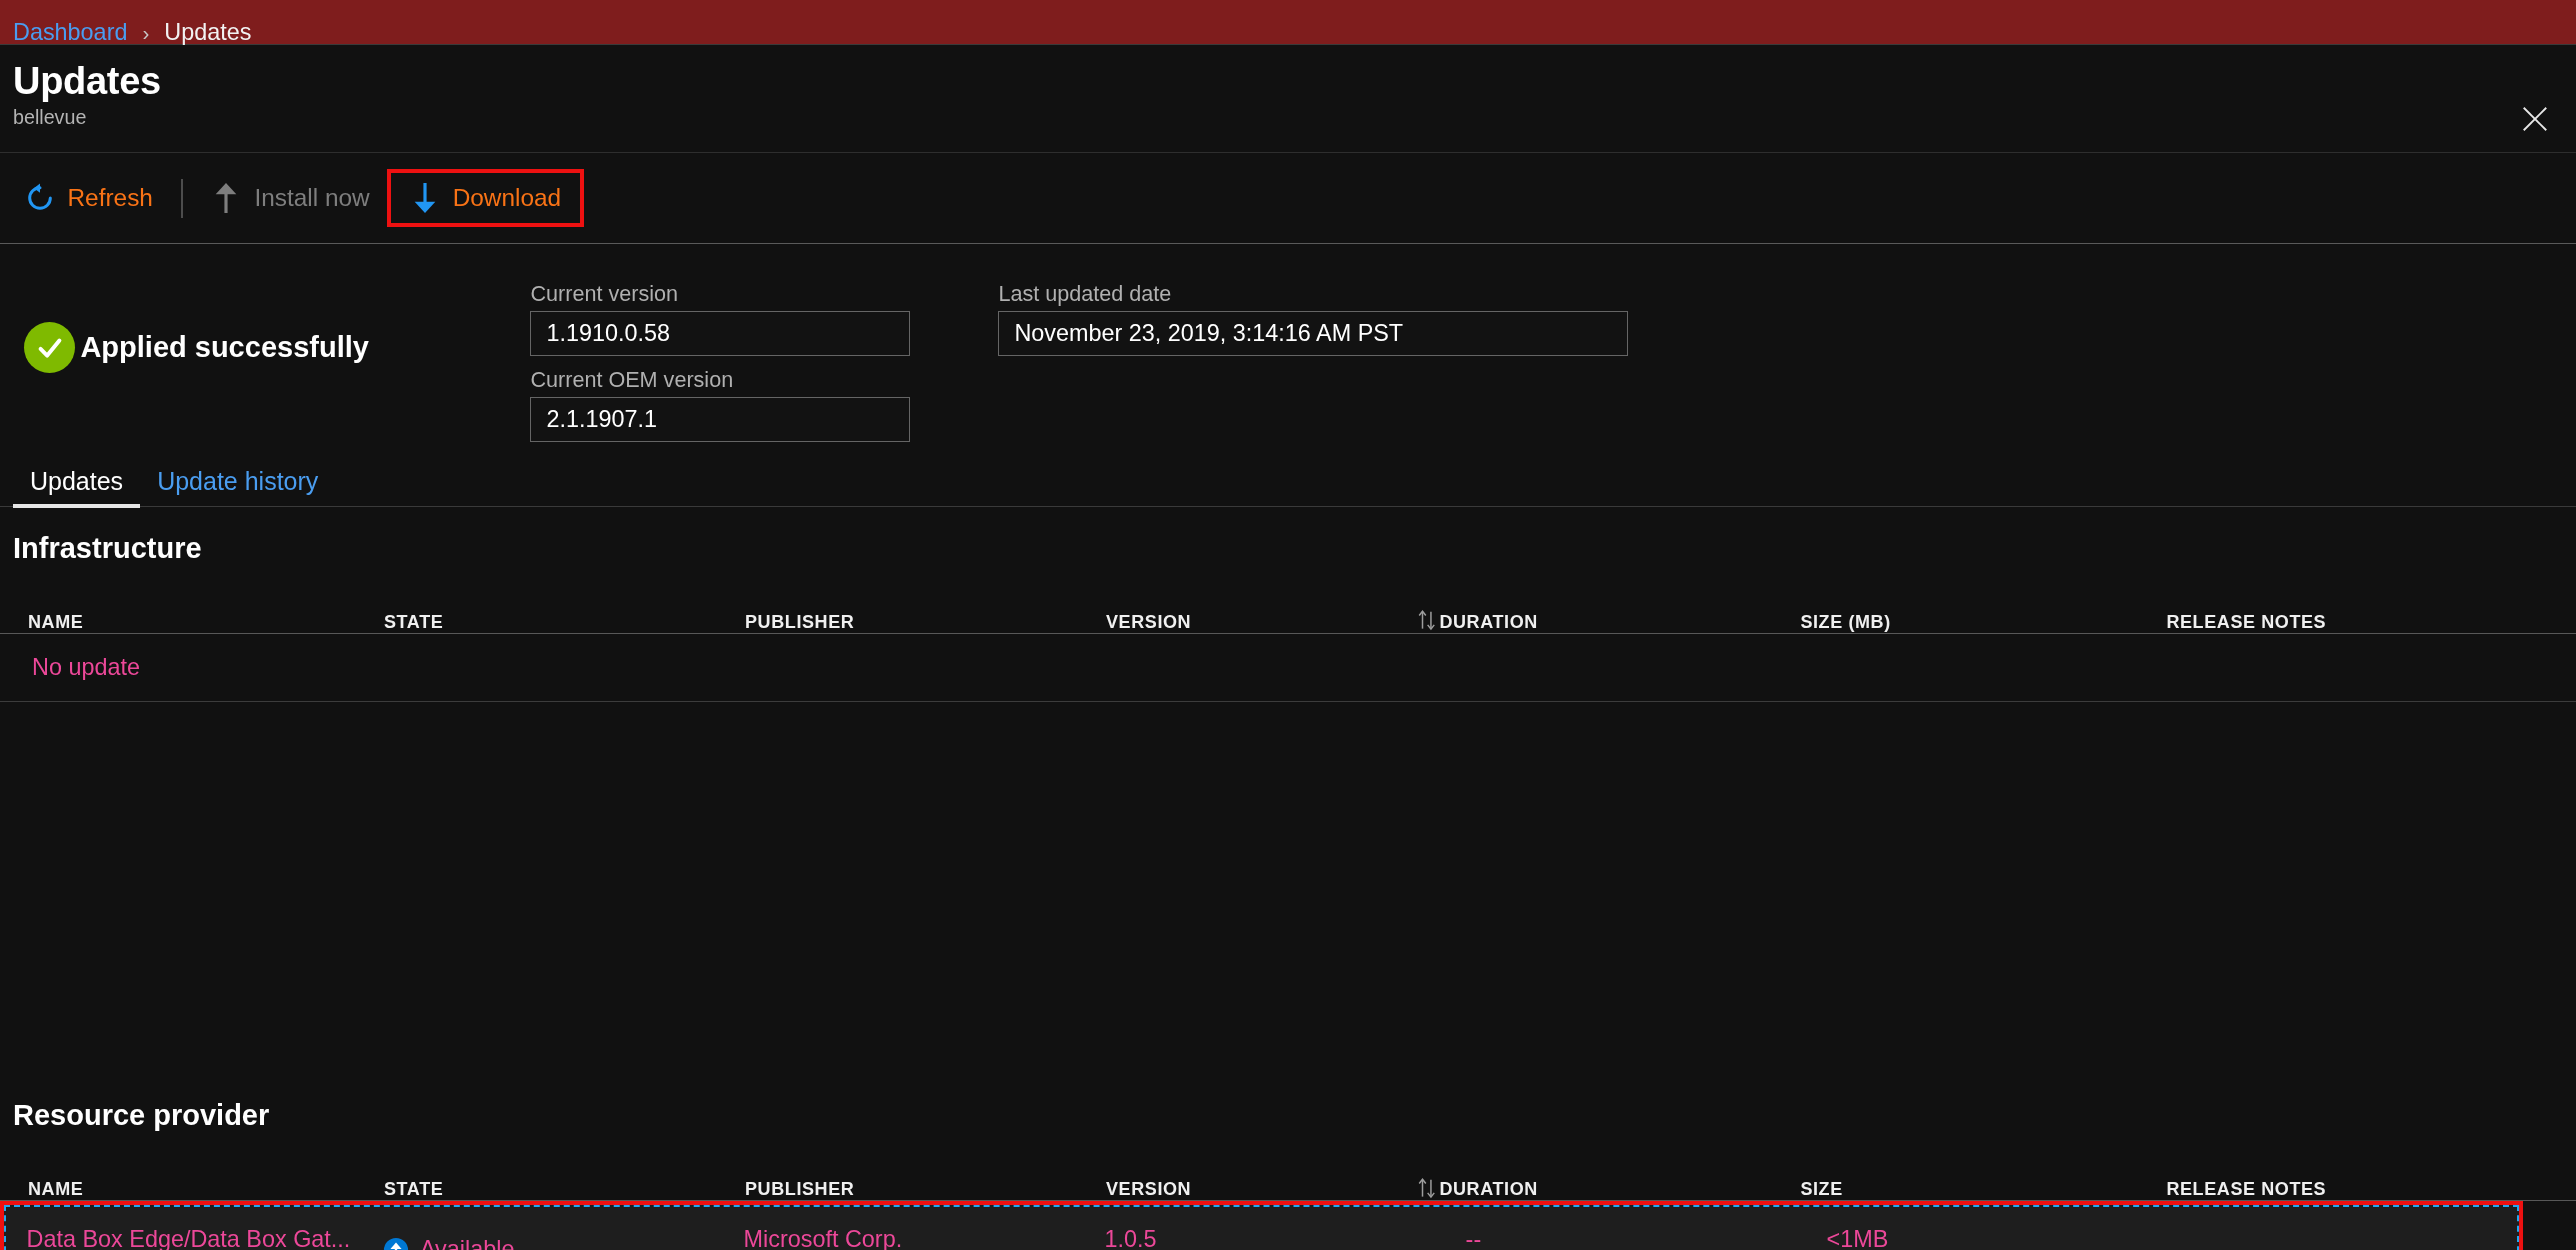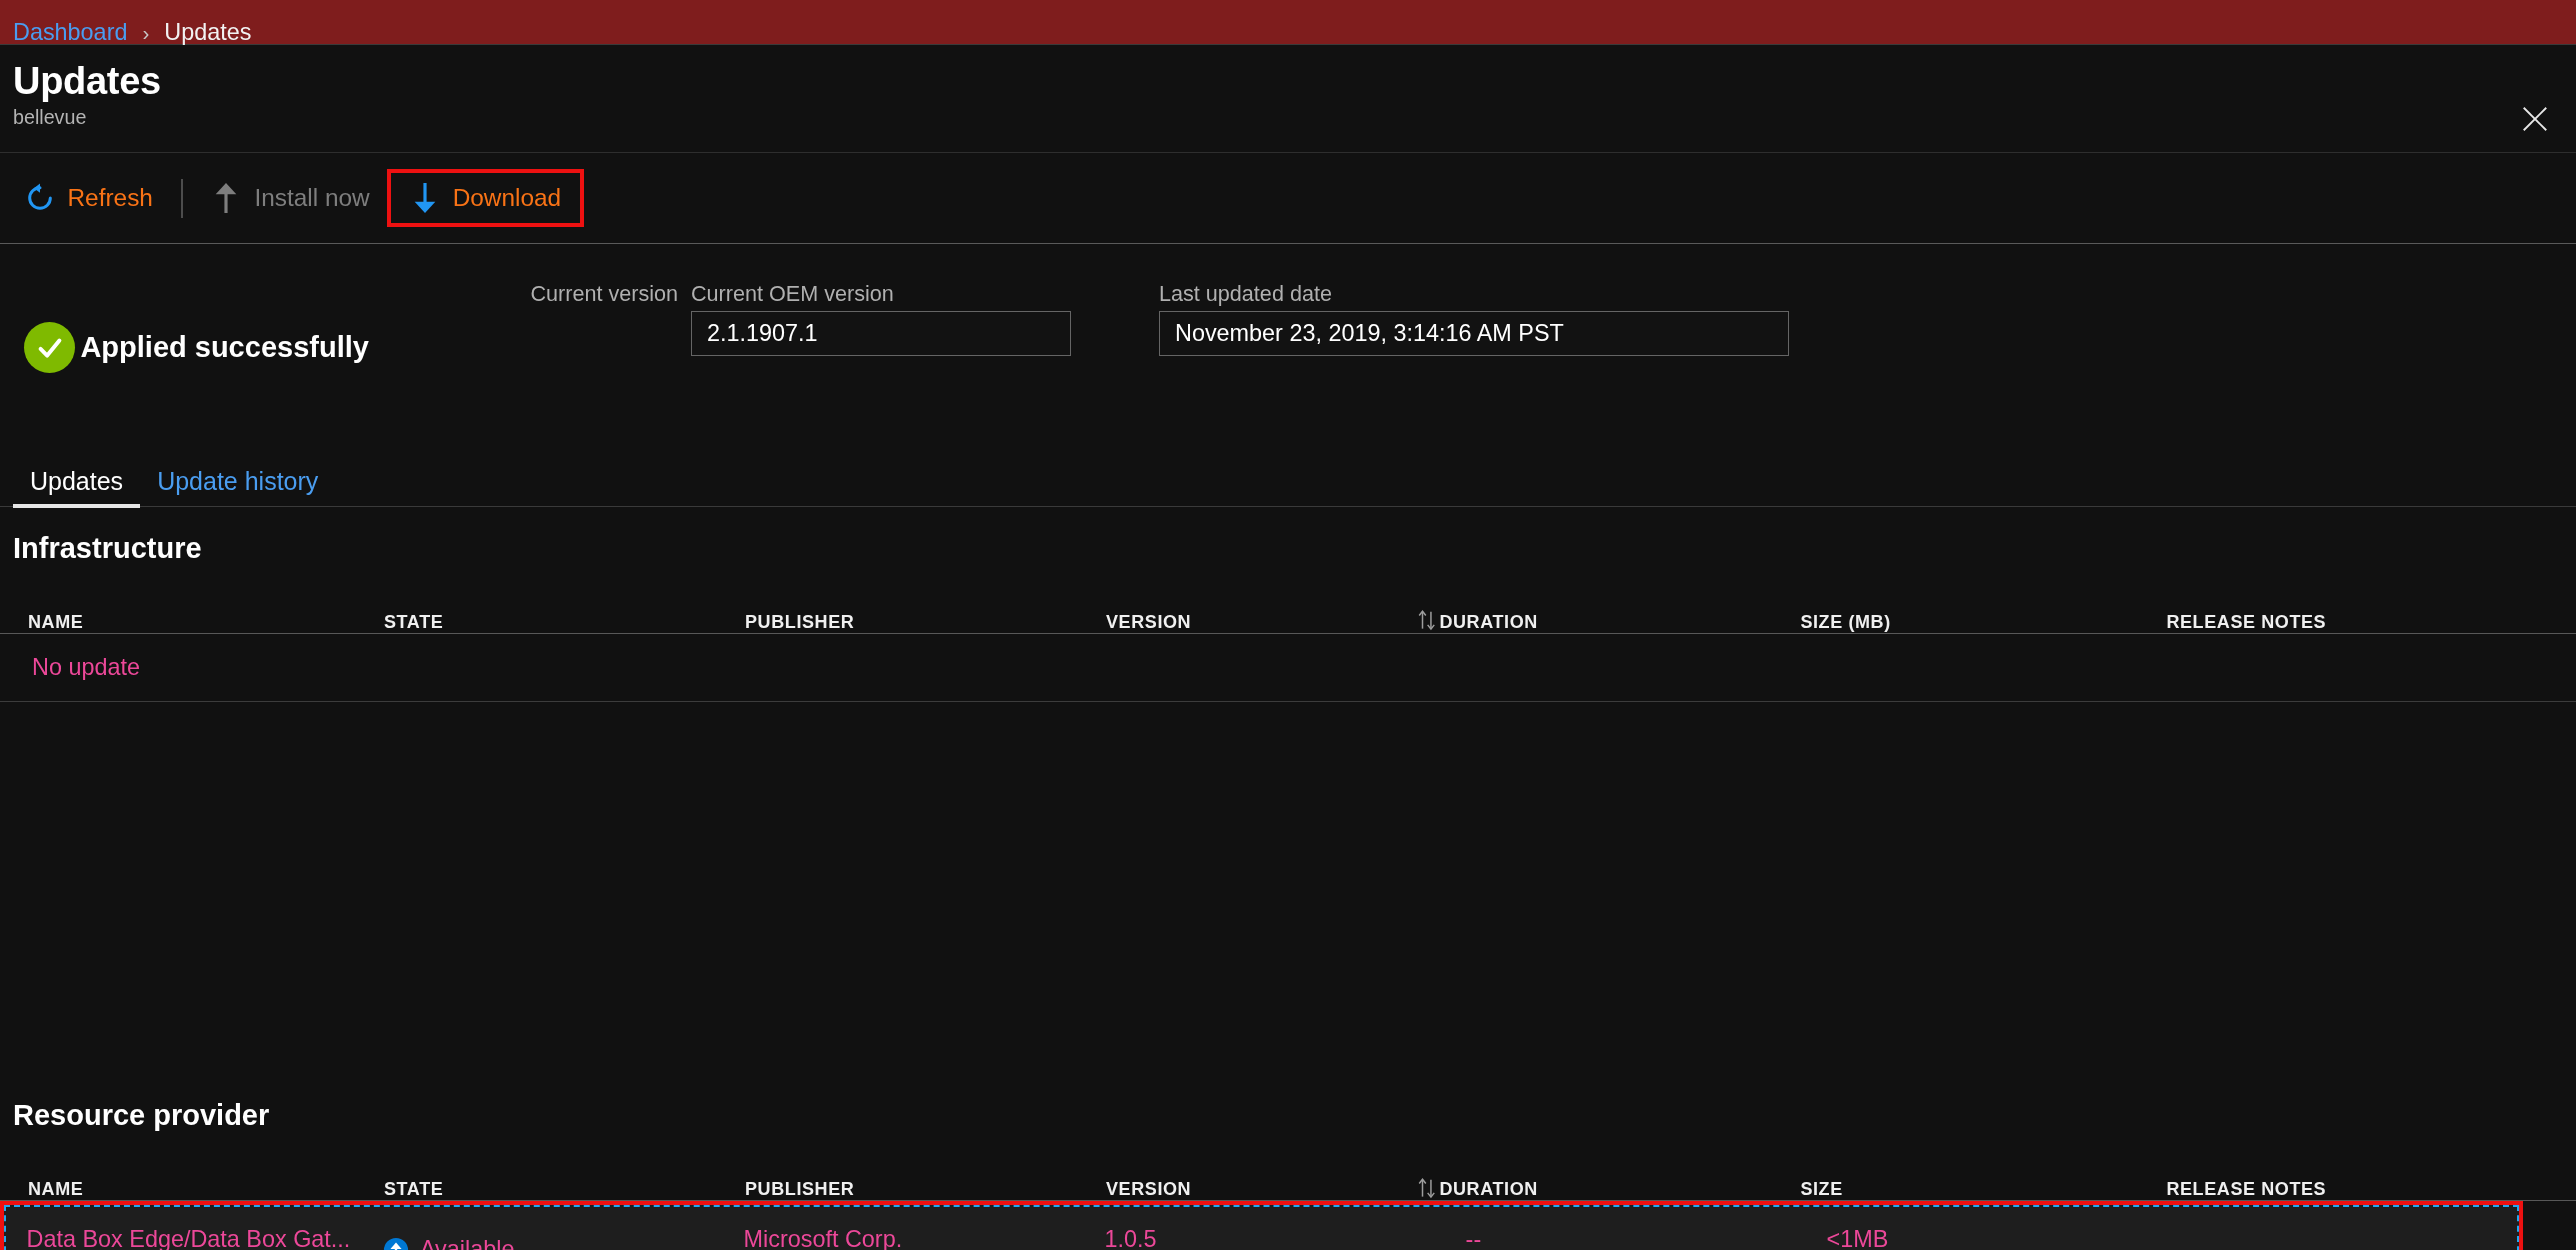--- a/index.html
+++ b/index.html
@@ -119,21 +119,21 @@
     background: #7fba00;
     display: flex; align-items: center; justify-content: center;
     flex: 0 0 auto;
   }
   .check-circle svg { width: 32px; height: 32px; }
   .status-text {
     font-size: 29px;
     font-weight: 700;
     color: #ffffff;
   }
-  .fields-col { display: flex; flex-direction: row; gap: 13px; }
+  .fields-col { display: flex; flex-direction: column; gap: 13px; }
   .field-label {
     font-size: 21.6px;
     color: #b0b0b0;
     margin-bottom: 6.6px;
     line-height: 1;
   }
   .field-box {
     border: 0.9px solid #656565;
     background: #121212;
     height: 45px;
@@ -303,20 +303,21 @@
       <svg viewBox="0 0 34 34">
         <polyline points="7,18 14,25 27,9" fill="none" stroke="#ffffff" stroke-width="4.2" stroke-linecap="round" stroke-linejoin="round"></polyline>
       </svg>
     </div>
     <div class="status-text">Applied successfully</div>
   </div>
 
   <div class="fields-col">
     <div>
       <div class="field-label">Current version</div>
+      <div class="field-box fb-narrow">1.1910.0.58</div>
     </div>
     <div>
       <div class="field-label">Current OEM version</div>
       <div class="field-box fb-narrow">2.1.1907.1</div>
     </div>
   </div>
 
   <div class="fields-col col-right">
     <div>
       <div class="field-label">Last updated date</div>

